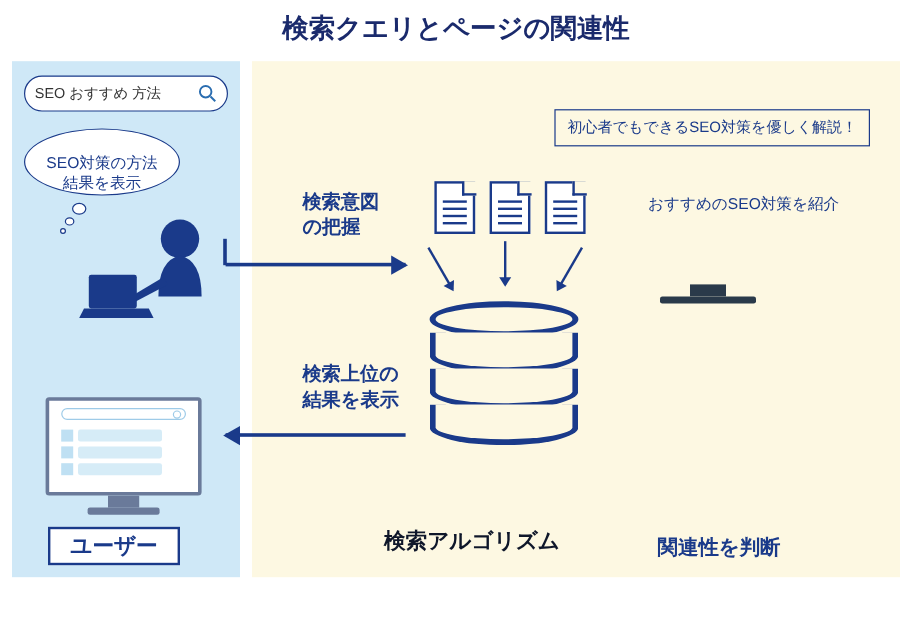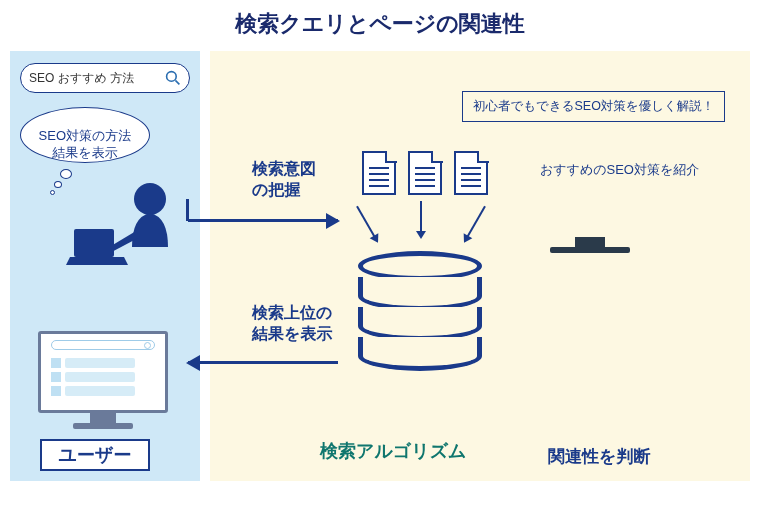--- a/index.html
+++ b/index.html
@@ -143,21 +143,21 @@
   .doc .l1{top:14px}.doc .l2{top:20px}.doc .l3{top:26px}.doc .l4{top:32px}
   .doc-arrow{position:absolute;width:2px;background:#1a3a8a;}
   .doc-arrow::after{content:"";position:absolute;bottom:-2px;left:-4px;border-left:5px solid transparent;border-right:5px solid transparent;border-top:8px solid #1a3a8a;}
   .da1{left:366px;top:150px;height:40px;transform:rotate(-30deg);transform-origin:bottom;}
   .da2{left:410px;top:150px;height:36px;}
   .da3{left:454px;top:150px;height:40px;transform:rotate(30deg);transform-origin:bottom;}
   
   .db { position:absolute; left: 348px; top: 200px; width:124px; }
   .db-top{width:124px;height:30px;border:5px solid #1a3a8a;border-radius:62px/15px;background:#fdf8e2;}
   .db-seg{width:124px;height:34px;border:5px solid #1a3a8a;border-top:none;border-radius:0 0 62px 62px/0 0 15px 15px;margin-top:-4px;background:#fdf8e2;}
-  .algo-label { position:absolute; left: 310px; top: 388px; font-size:18px; color:#0f766e; font-weight:600;}
+  .algo-label { position:absolute; left: 310px; top: 388px; font-size:18px; color:#0f172a; font-weight:600;}
   
   .snippet-box {
     position:absolute; left: 452px; top: 40px;
     border:1.5px solid #1a3a8a; padding:6px 10px;
     font-size:12.5px; color:#1a3a8a; background:#fdf8e2;
   }
   .snippet { position:absolute; font-size:13px; color:#1a3a8a; }
   .sn1{ left: 530px; top: 110px; }
   .sn2{ left: 548px; top: 150px; }
   .browser-stand{width:30px;height:10px;background:#2a3a4a;margin:0 auto;}

